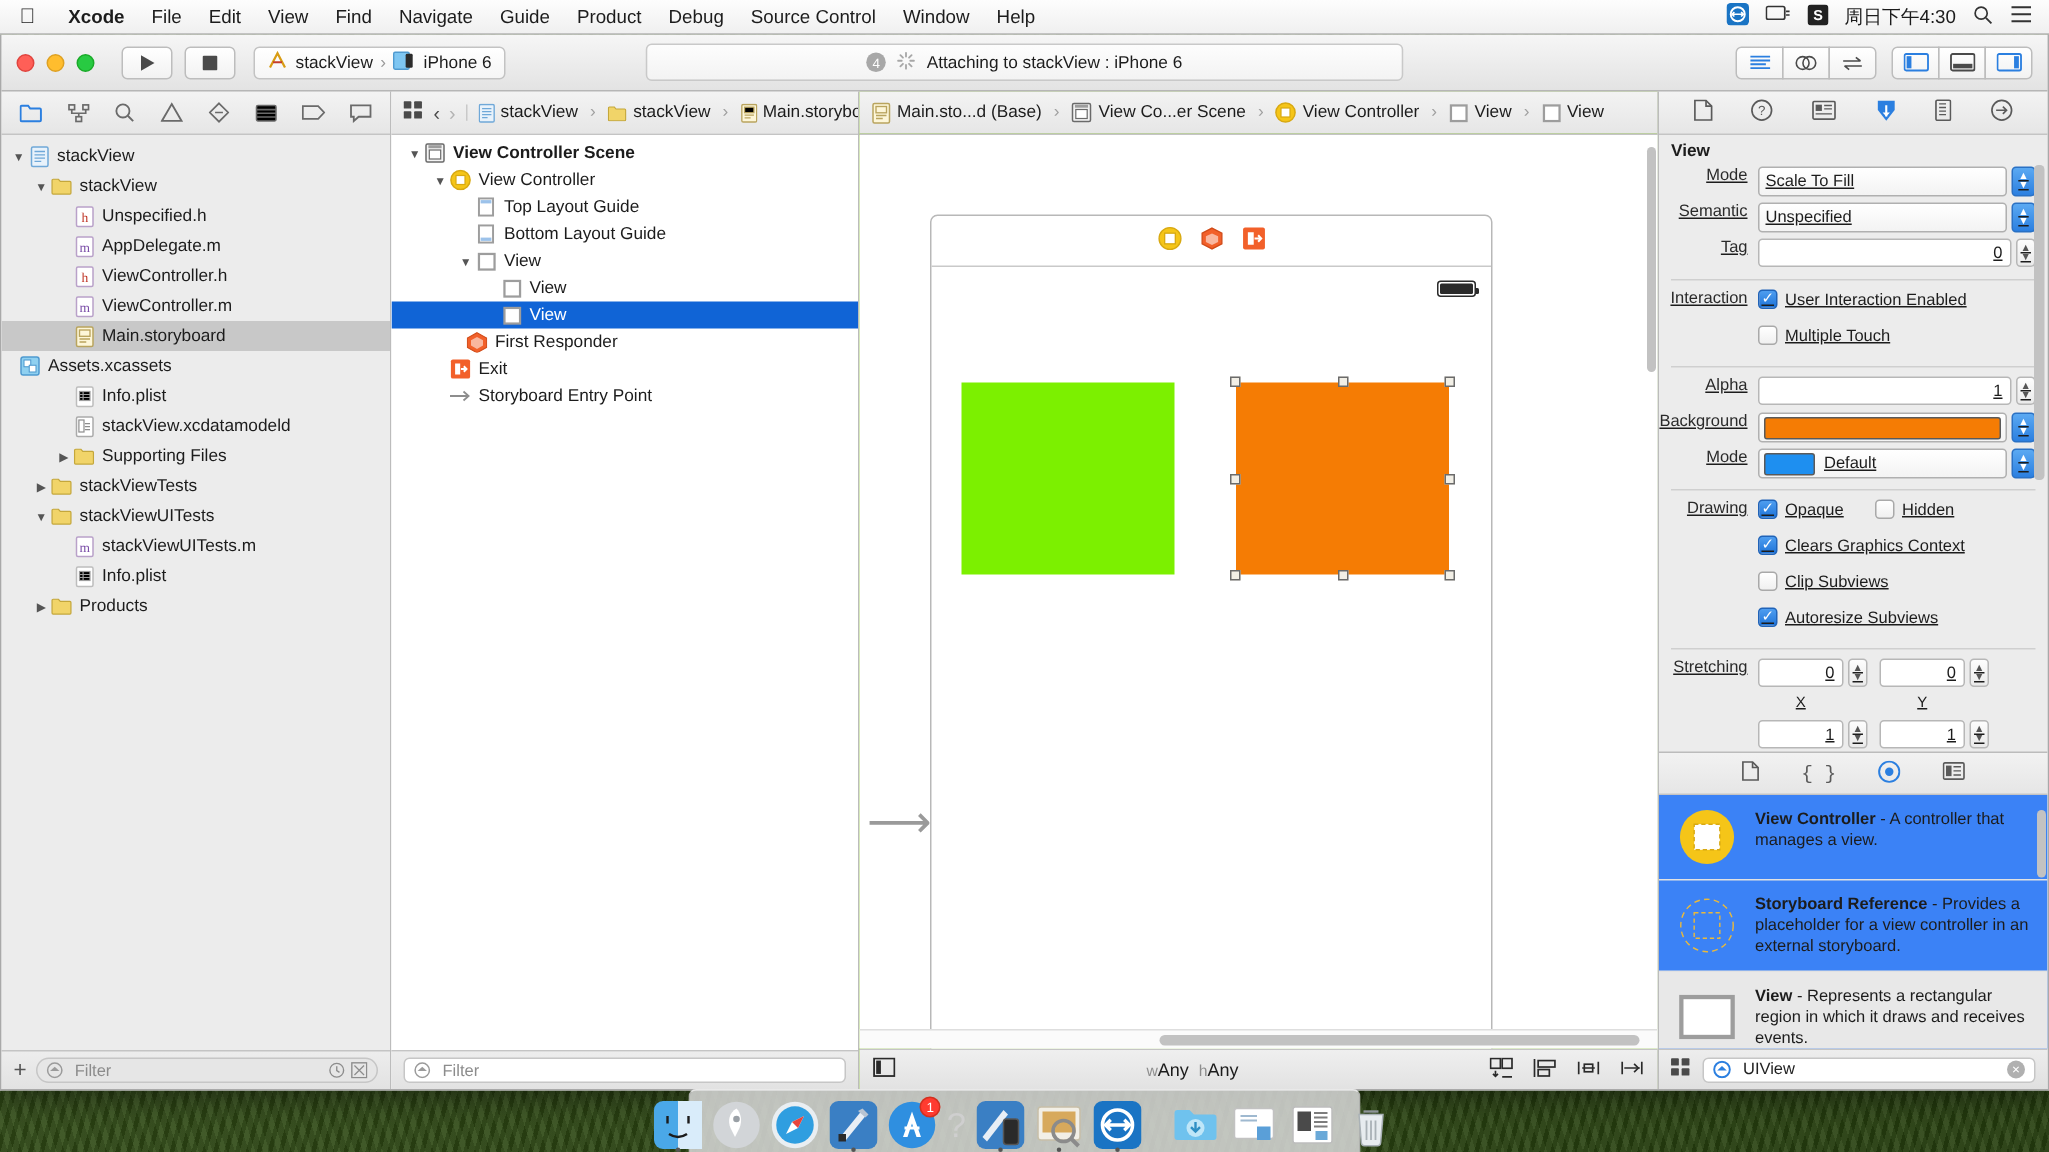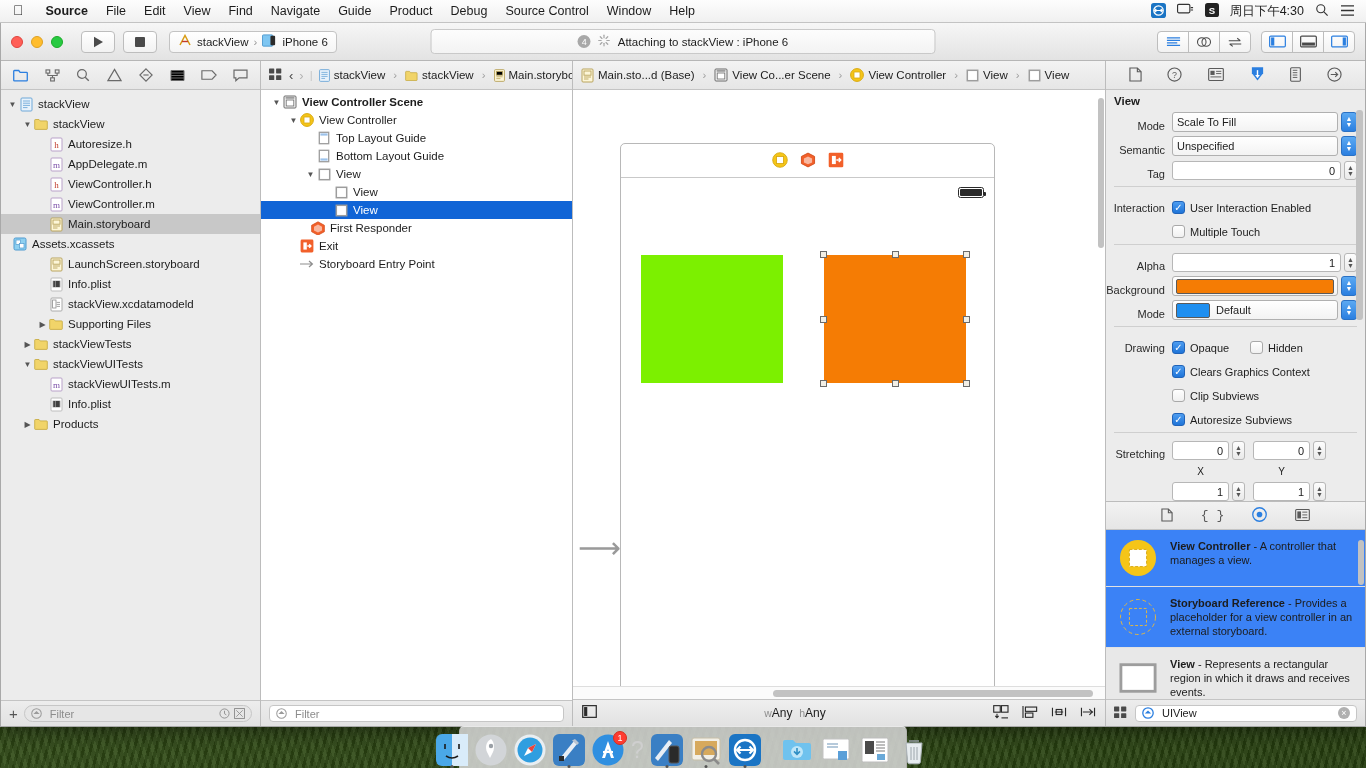--- a/index.html
+++ b/index.html
@@ -141,21 +141,21 @@
   #canvas-hscroll i{position:absolute;left:200px;top:3px;width:320px;height:7px;background:#c2c2c2;border-radius:4px;display:block;}
   .ed-footer{height:27px;flex:0 0 27px;background:linear-gradient(#efefef,#e2e2e2);border-top:1px solid #c4c4c4;display:flex;align-items:center;padding:0 9px;font-size:12px;}
   .size-class{flex:1;text-align:center;}
   .size-class .pfx{color:#8e8e8e;font-size:10.5px;}
   .ed-footer-right{display:flex;gap:13px;align-items:center;}
   
   #inspector{width:260px;flex:0 0 260px;background:#ececec;border-left:1px solid #bcbcbc;display:flex;flex-direction:column;}
   .insp-tabs{height:29px;flex:0 0 29px;background:linear-gradient(#f3f3f3,#e6e6e6);border-bottom:1px solid #c4c4c4;display:flex;align-items:center;justify-content:space-around;padding:0 10px;}
   #insp-top{flex:0 0 412px;overflow:hidden;position:relative;background:#ececec;border-bottom:1px solid #bcbcbc;}
   .sec-title{font-weight:bold;font-size:11.5px;padding:5px 0 4px 8px;}
-  .prow{display:flex;align-items:flex-end;min-height:21px;margin-bottom:3px;padding-right:8px;}
+  .prow{display:flex;align-items:flex-start;min-height:21px;margin-bottom:3px;padding-right:8px;text-decoration:underline;}
   .plabel{width:66px;flex:0 0 66px;text-align:right;padding-right:7px;font-size:11px;color:#2a2a2a;}
   .field{
     flex:1;height:19px;background:#fff;border:1px solid #b7b7b7;border-radius:3px;
     display:flex;align-items:center;padding:0 5px;font-size:11px;
   }
   .field.num{justify-content:flex-end;}
   .popup{
     flex:1;height:20px;background:linear-gradient(#ffffff,#f3f3f3);border:1px solid #b0b0b0;
     border-radius:3px;display:flex;align-items:center;padding:0 4px;font-size:11px;position:relative;
   }
@@ -199,21 +199,21 @@
   .dock-sep{width:1px;height:30px;background:rgba(120,120,120,.45);margin:0 3px;}
   .badge{position:absolute;top:-3px;right:-3px;width:14px;height:14px;border-radius:50%;background:#ff3b30;color:#fff;font-size:9px;display:flex;align-items:center;justify-content:center;border:1px solid #d3301f;}
 </style>
 </head>
 <body>
 
 <div id="desktop"></div>
 
 <div id="menubar">
   <span class="mb-apple"></span>
-  <span class="mb-item bold">Source</span>
+  <span class="mb-item bold">Xcode</span>
   <span class="mb-item">File</span>
   <span class="mb-item">Edit</span>
   <span class="mb-item">View</span>
   <span class="mb-item">Find</span>
   <span class="mb-item">Navigate</span>
   <span class="mb-item">Guide</span>
   <span class="mb-item">Product</span>
   <span class="mb-item">Debug</span>
   <span class="mb-item">Source Control</span>
   <span class="mb-item">Window</span>
@@ -433,21 +433,21 @@
             <span>stackView</span>
           </div>
           <div class="row" style="padding-left: 36px;">
             <span class="tw"></span>
             <span class="ficon">
               <svg width="13" height="15" viewBox="0 0 13 15">
                 <rect x="1" y="1" width="11" height="13" rx="1" fill="#fff" stroke="#b9a1c9"></rect>
                 <text x="6.5" y="11" font-size="9" font-family="Liberation Serif" fill="#c0392b" text-anchor="middle">h</text>
               </svg>
             </span>
-            <span>Autoresize.h</span>
+            <span>Unspecified.h</span>
           </div>
           <div class="row" style="padding-left: 36px;">
             <span class="tw"></span>
             <span class="ficon">
               <svg width="13" height="15" viewBox="0 0 13 15">
                 <rect x="1" y="1" width="11" height="13" rx="1" fill="#fff" stroke="#b9a1c9"></rect>
                 <text x="6.5" y="11" font-size="9" font-family="Liberation Serif" fill="#7b4ea8" text-anchor="middle">m</text>
               </svg>
             </span>
             <span>AppDelegate.m</span>
@@ -488,33 +488,20 @@
           <div class="row" style="">
             <span class="tw"></span>
             <span class="ficon">
               <svg width="14" height="14" viewBox="0 0 14 14">
                 <rect x="1" y="1" width="12" height="12" rx="1.5" fill="#8fd0f0" stroke="#4f9ad0"></rect>
                 <rect x="3" y="3" width="4.5" height="4.5" fill="#fff" stroke="#4f9ad0" stroke-width=".7"></rect>
                 <rect x="6.5" y="6.5" width="4.5" height="4.5" fill="#fff" stroke="#4f9ad0" stroke-width=".7"></rect>
               </svg>
             </span>
             <span>Assets.xcassets</span>
-          </div>
-          <div class="row" style="padding-left: 36px;">
-            <span class="tw"></span>
-            <span class="ficon">
-              <svg width="13" height="15" viewBox="0 0 13 15">
-                <rect x="1" y="1" width="11" height="13" rx="1" fill="#fdf6d8" stroke="#b9a45e"></rect>
-                <g stroke="#b9a45e" stroke-width=".9" fill="none">
-                  <rect x="3" y="3" width="7" height="4.2"></rect>
-                  <path d="M3 9h7M3 11h4.5"></path>
-                </g>
-              </svg>
-            </span>
-            <span>LaunchScreen.storyboard</span>
           </div>
           <div class="row" style="padding-left: 36px;">
             <span class="tw"></span>
             <span class="ficon">
               <svg width="13" height="15" viewBox="0 0 13 15">
                 <rect x="1" y="1" width="11" height="13" rx="1" fill="#fff" stroke="#bdbdbd"></rect>
                 <g stroke="#9e9e9e" stroke-width=".8">
                   <rect x="3" y="4" width="7" height="6"></rect>
                   <path d="M3 6h7M3 8h7M5.4 4v6"></path>
                 </g>

